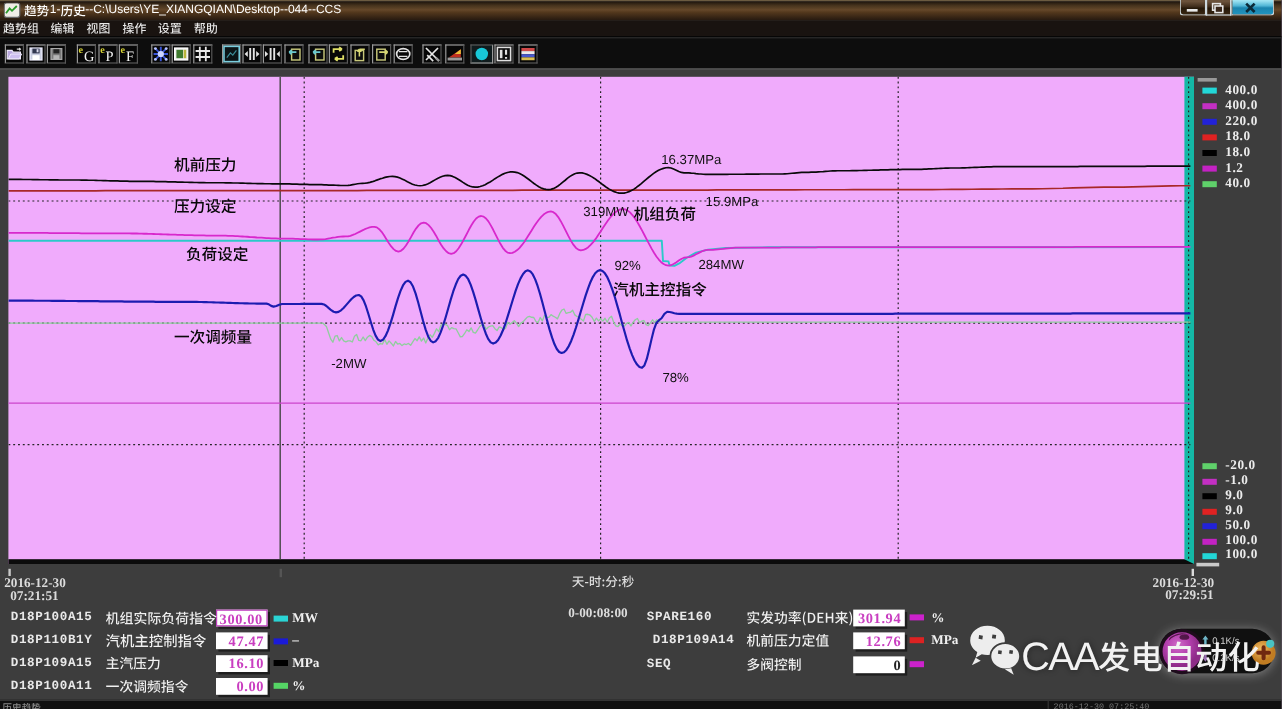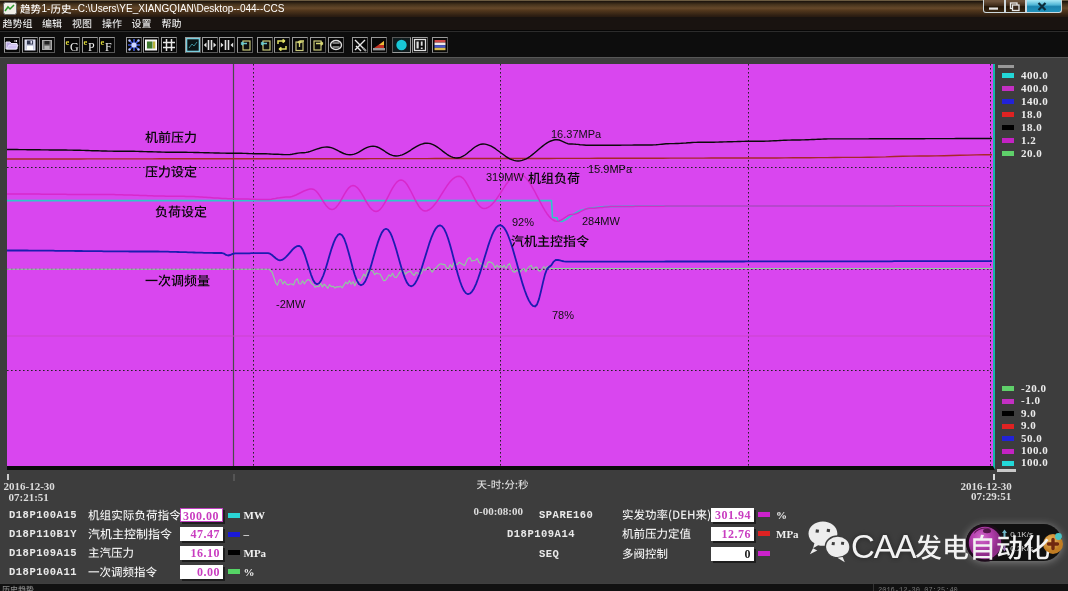--- a/index.html
+++ b/index.html
@@ -16,22 +16,22 @@
 #bclose{background:linear-gradient(#9fe3f2 5%,#52b7d7 40%,#1b84ae 55%,#2193bd)}
 
 #menu{left:0;top:17px;width:1068px;height:14px;background:#191310;border-bottom:1px solid #060606}
 
 #tbar{left:0;top:31px;width:1068px;height:26px;background:#0d0d0d;border-top:1px solid #2c2c2c}
 .tb{position:absolute;top:5px;width:16px;height:16px;background:#070707;
  border:1px solid;border-color:#9a9a9a #585858 #585858 #9a9a9a}
 .tb svg{position:absolute;left:0px;top:0px}
 
 #chart{left:0;top:57px;width:1068px;height:526px;background:#3d3d3d;border-top:1px solid #575757}
-#plot{left:7px;top:6px;width:988px;height:406px;background:#d946ef;
- border-right:2px solid #14b8a6;border-bottom:4px solid #0b0b0b}
+#plot{left:7px;top:6px;width:988px;height:406px;background:#f0abfc;
+ border-right:8px solid #14b8a6;border-bottom:4px solid #0b0b0b}
 .chip{position:absolute;width:12px;height:5px}
 .lv{position:absolute;left:1021px;color:#ececec;font-family:"Liberation Serif",serif;
  font-weight:bold;font-size:11px;letter-spacing:0.5px;white-space:pre}
 .ts{position:absolute;color:#dcdcdc;font-family:"Liberation Serif",serif;font-weight:bold;
  font-size:11px;white-space:pre}
 .id{position:absolute;color:#e9e9e9;font-family:"Liberation Mono",monospace;font-weight:bold;
  font-size:10.5px;letter-spacing:0.5px;white-space:pre}
 .vbox{position:absolute;width:43px;height:14px;background:#fff;box-shadow:2px 2px 0 rgba(5,5,5,.55);
  font-family:"Liberation Serif",serif;font-weight:bold;font-size:12px;color:#c93ec0;
  text-align:right;padding-right:3px;line-height:14px;letter-spacing:0.5px}
@@ -246,29 +246,29 @@
         <div class="ann" style="left:575px;top:151px">284MW</div>
         <div class="ann" style="left:505px;top:151.5px">92%</div>
         <div class="ann" style="left:269px;top:234px">-2MW</div>
         <div class="ann" style="left:545px;top:244.5px">78%</div>
       </div>
 <div class="chip" style="left:1002px;top:15px;background:#22d7d7"></div>
       <div class="lv" style="top:10.5px">400.0</div>
       <div class="chip" style="left:1002px;top:28px;background:#c32fc3"></div>
       <div class="lv" style="top:23.5px">400.0</div>
       <div class="chip" style="left:1002px;top:41px;background:#2222d8"></div>
-      <div class="lv" style="top:36.5px">140.0</div>
+      <div class="lv" style="top:36.5px">220.0</div>
       <div class="chip" style="left:1002px;top:54px;background:#e02222"></div>
       <div class="lv" style="top:49.5px">18.0</div>
       <div class="chip" style="left:1002px;top:67px;background:#000000"></div>
       <div class="lv" style="top:62.5px">18.0</div>
       <div class="chip" style="left:1002px;top:80px;background:#c322c3"></div>
       <div class="lv" style="top:75.5px">1.2</div>
       <div class="chip" style="left:1002px;top:93px;background:#5fd06a"></div>
-      <div class="lv" style="top:88.5px">20.0</div>
+      <div class="lv" style="top:88.5px">40.0</div>
       <div class="chip" style="left:1002px;top:328.2px;background:#5fd06a"></div>
       <div class="lv" style="top:323.7px">-20.0</div>
       <div class="chip" style="left:1002px;top:340.9px;background:#c32fc3"></div>
       <div class="lv" style="top:336.4px">-1.0</div>
       <div class="chip" style="left:1002px;top:353.3px;background:#000000"></div>
       <div class="lv" style="top:348.8px">9.0</div>
       <div class="chip" style="left:1002px;top:365.7px;background:#e02222"></div>
       <div class="lv" style="top:361.2px">9.0</div>
       <div class="chip" style="left:1002px;top:378.3px;background:#2222d8"></div>
       <div class="lv" style="top:373.8px">50.0</div>
@@ -295,21 +295,21 @@
     <div class="chip" style="left:227.5px;top:550.2px;background:#000000"></div>
     <div class="unit" style="left:243.5px;top:546.7px">MPa</div>
     <div class="id" style="left:9px;top:565.9px">D18P100A11</div>
     <div class="vbox" style="left:180px;top:564.9px;">0.00</div>
     <div class="chip" style="left:227.5px;top:569.4px;background:#55d465"></div>
     <div class="unit" style="left:243.5px;top:565.9px">%</div>
     <div class="id" style="left:539px;top:508.6px">SPARE160</div>
     <div class="vbox" style="left:711px;top:507.6px;">301.94</div>
     <div class="chip" style="left:758px;top:512.1px;background:#cc22cc"></div>
     <div class="unit" style="left:776px;top:508.6px">%</div>
-    <div class="id" style="left:507px;top:527.5px">D18P109A14</div>
+    <div class="id" style="left:544px;top:527.5px">D18P109A14</div>
     <div class="vbox" style="left:711px;top:526.5px;">12.76</div>
     <div class="chip" style="left:758px;top:531px;background:#dd2222"></div>
     <div class="unit" style="left:776px;top:527.5px">MPa</div>
     <div class="id" style="left:539px;top:547.7px">SEQ</div>
     <div class="vbox" style="left:711px;top:546.7px;color:#222;">0</div>
     <div class="chip" style="left:758px;top:551.2px;background:#cc22cc"></div>
     <div class="ts" style="left:3.5px;top:480px">2016-12-30</div>
     <div class="ts" style="left:8.5px;top:490.5px">07:21:51</div>
     <div class="ts" style="left:473.5px;top:505px">0-00:08:00</div>
     <div class="ts" style="left:960.5px;top:479.5px">2016-12-30</div>

